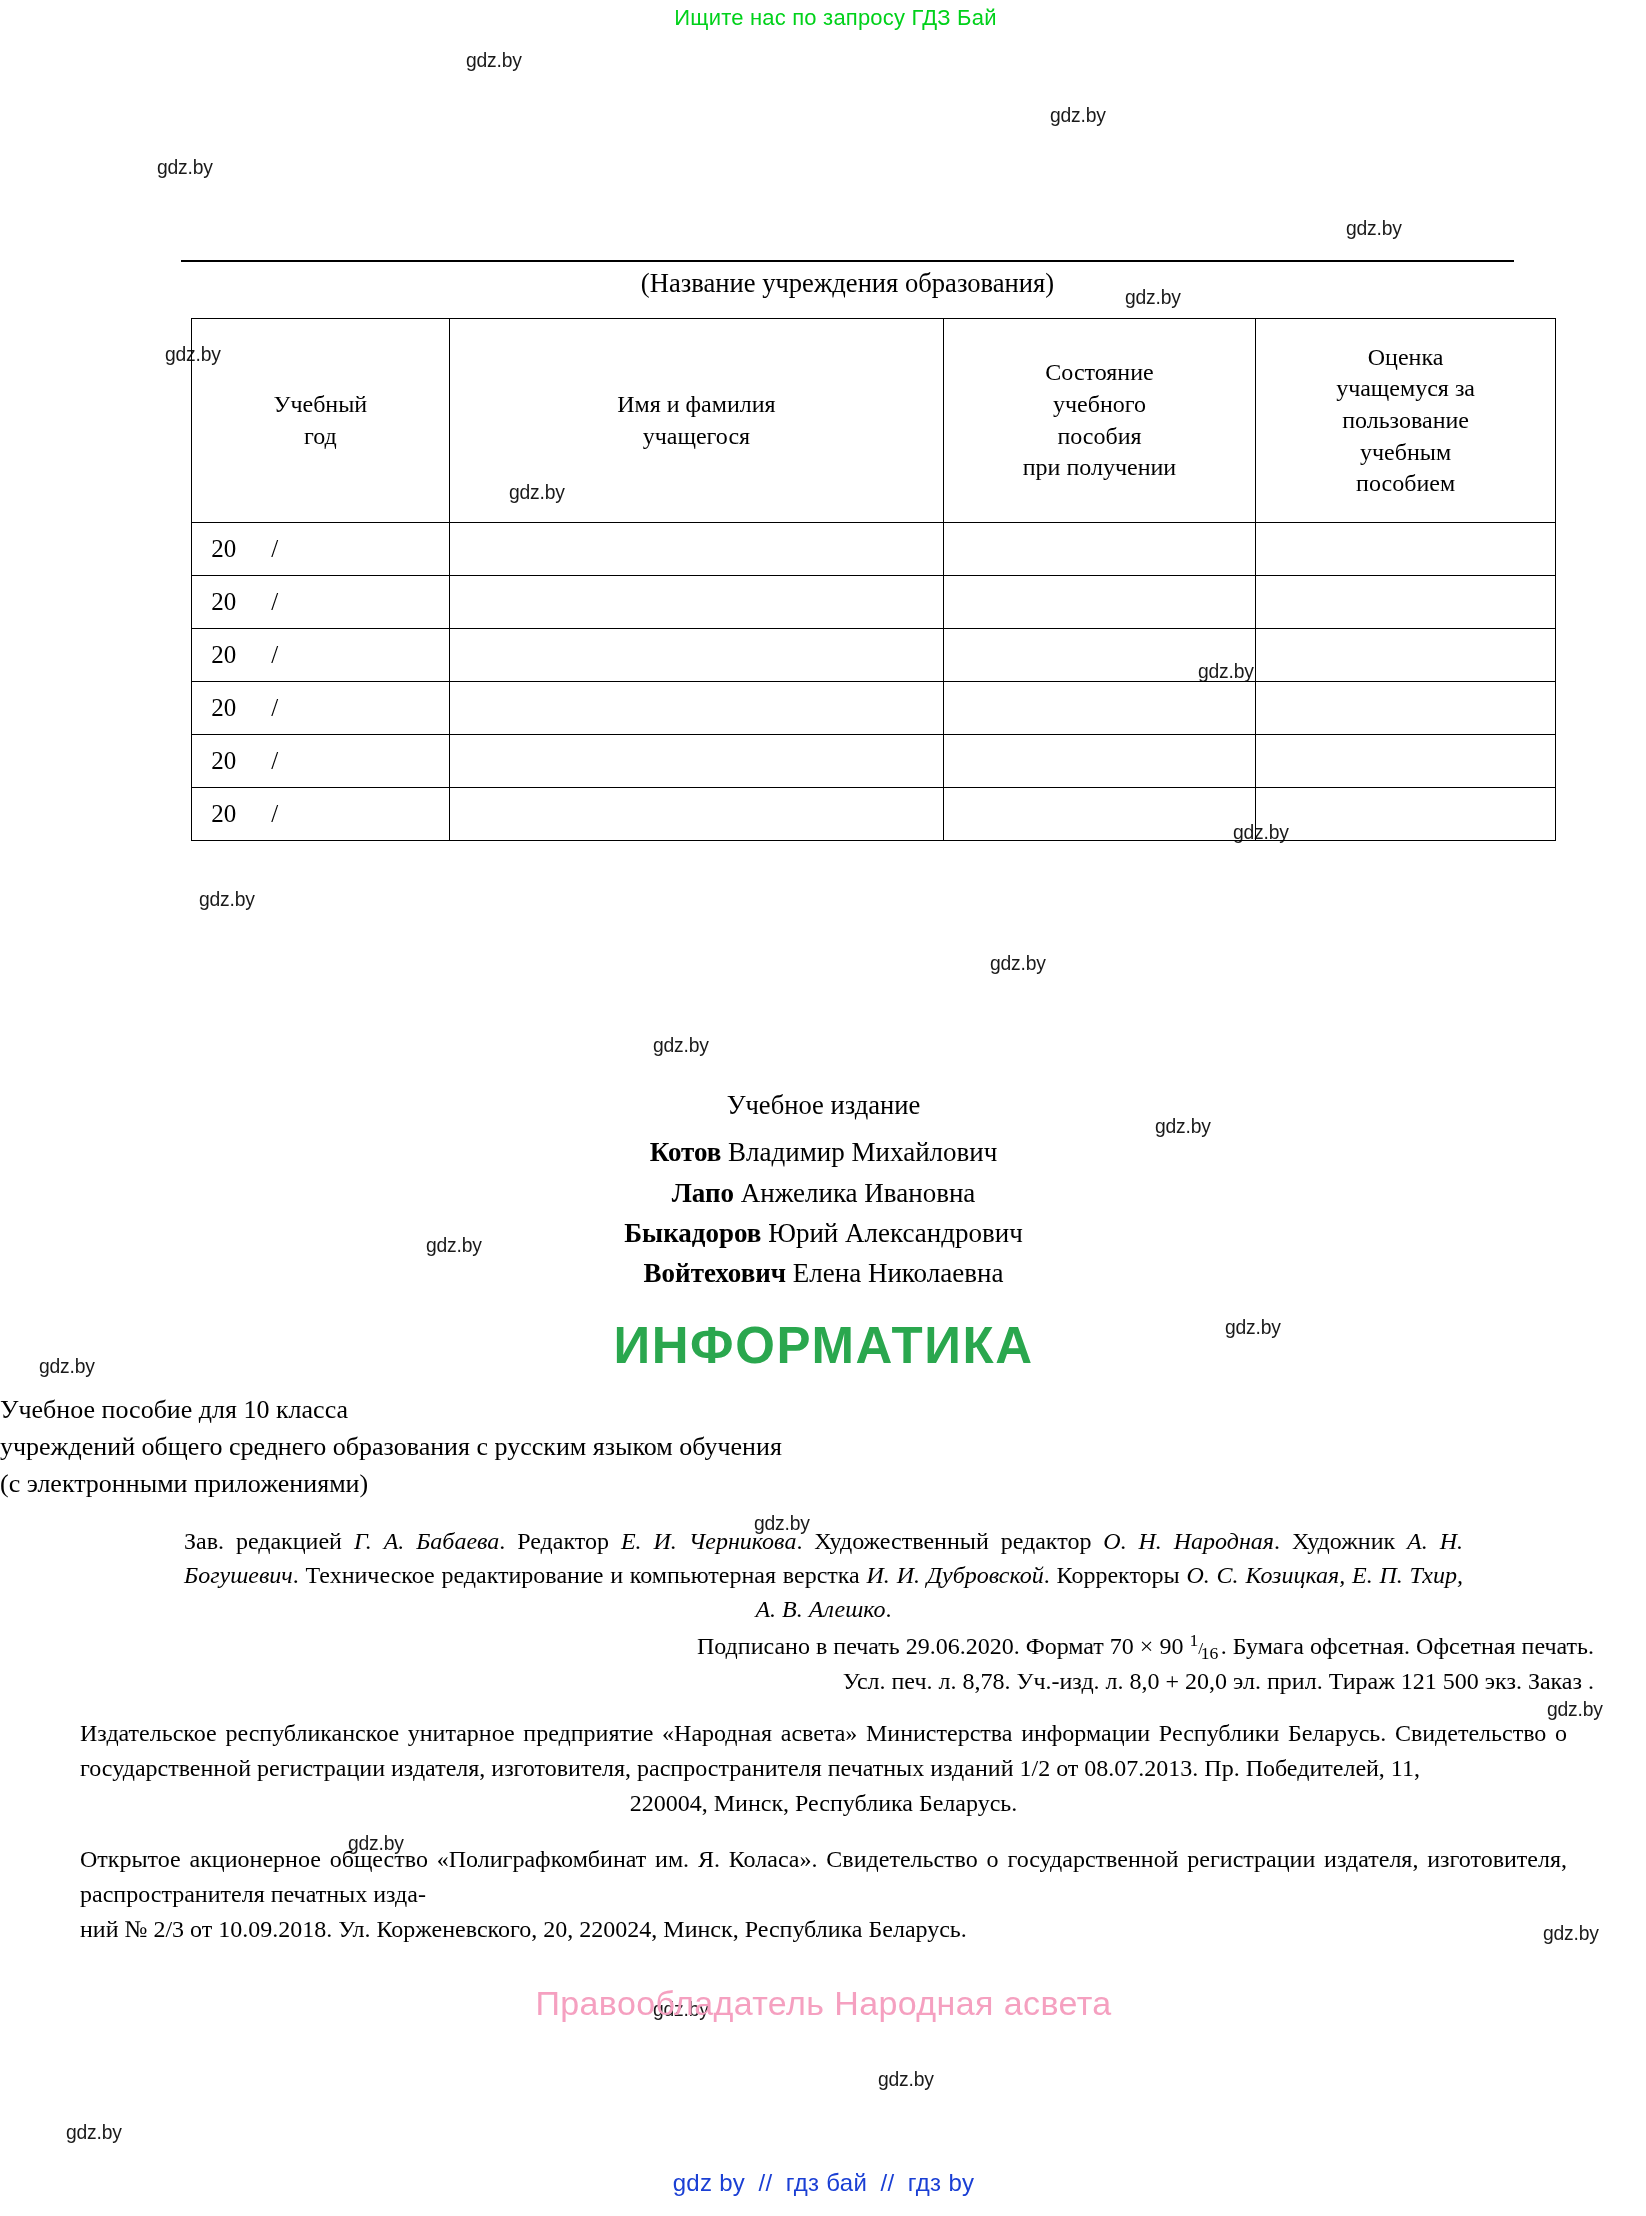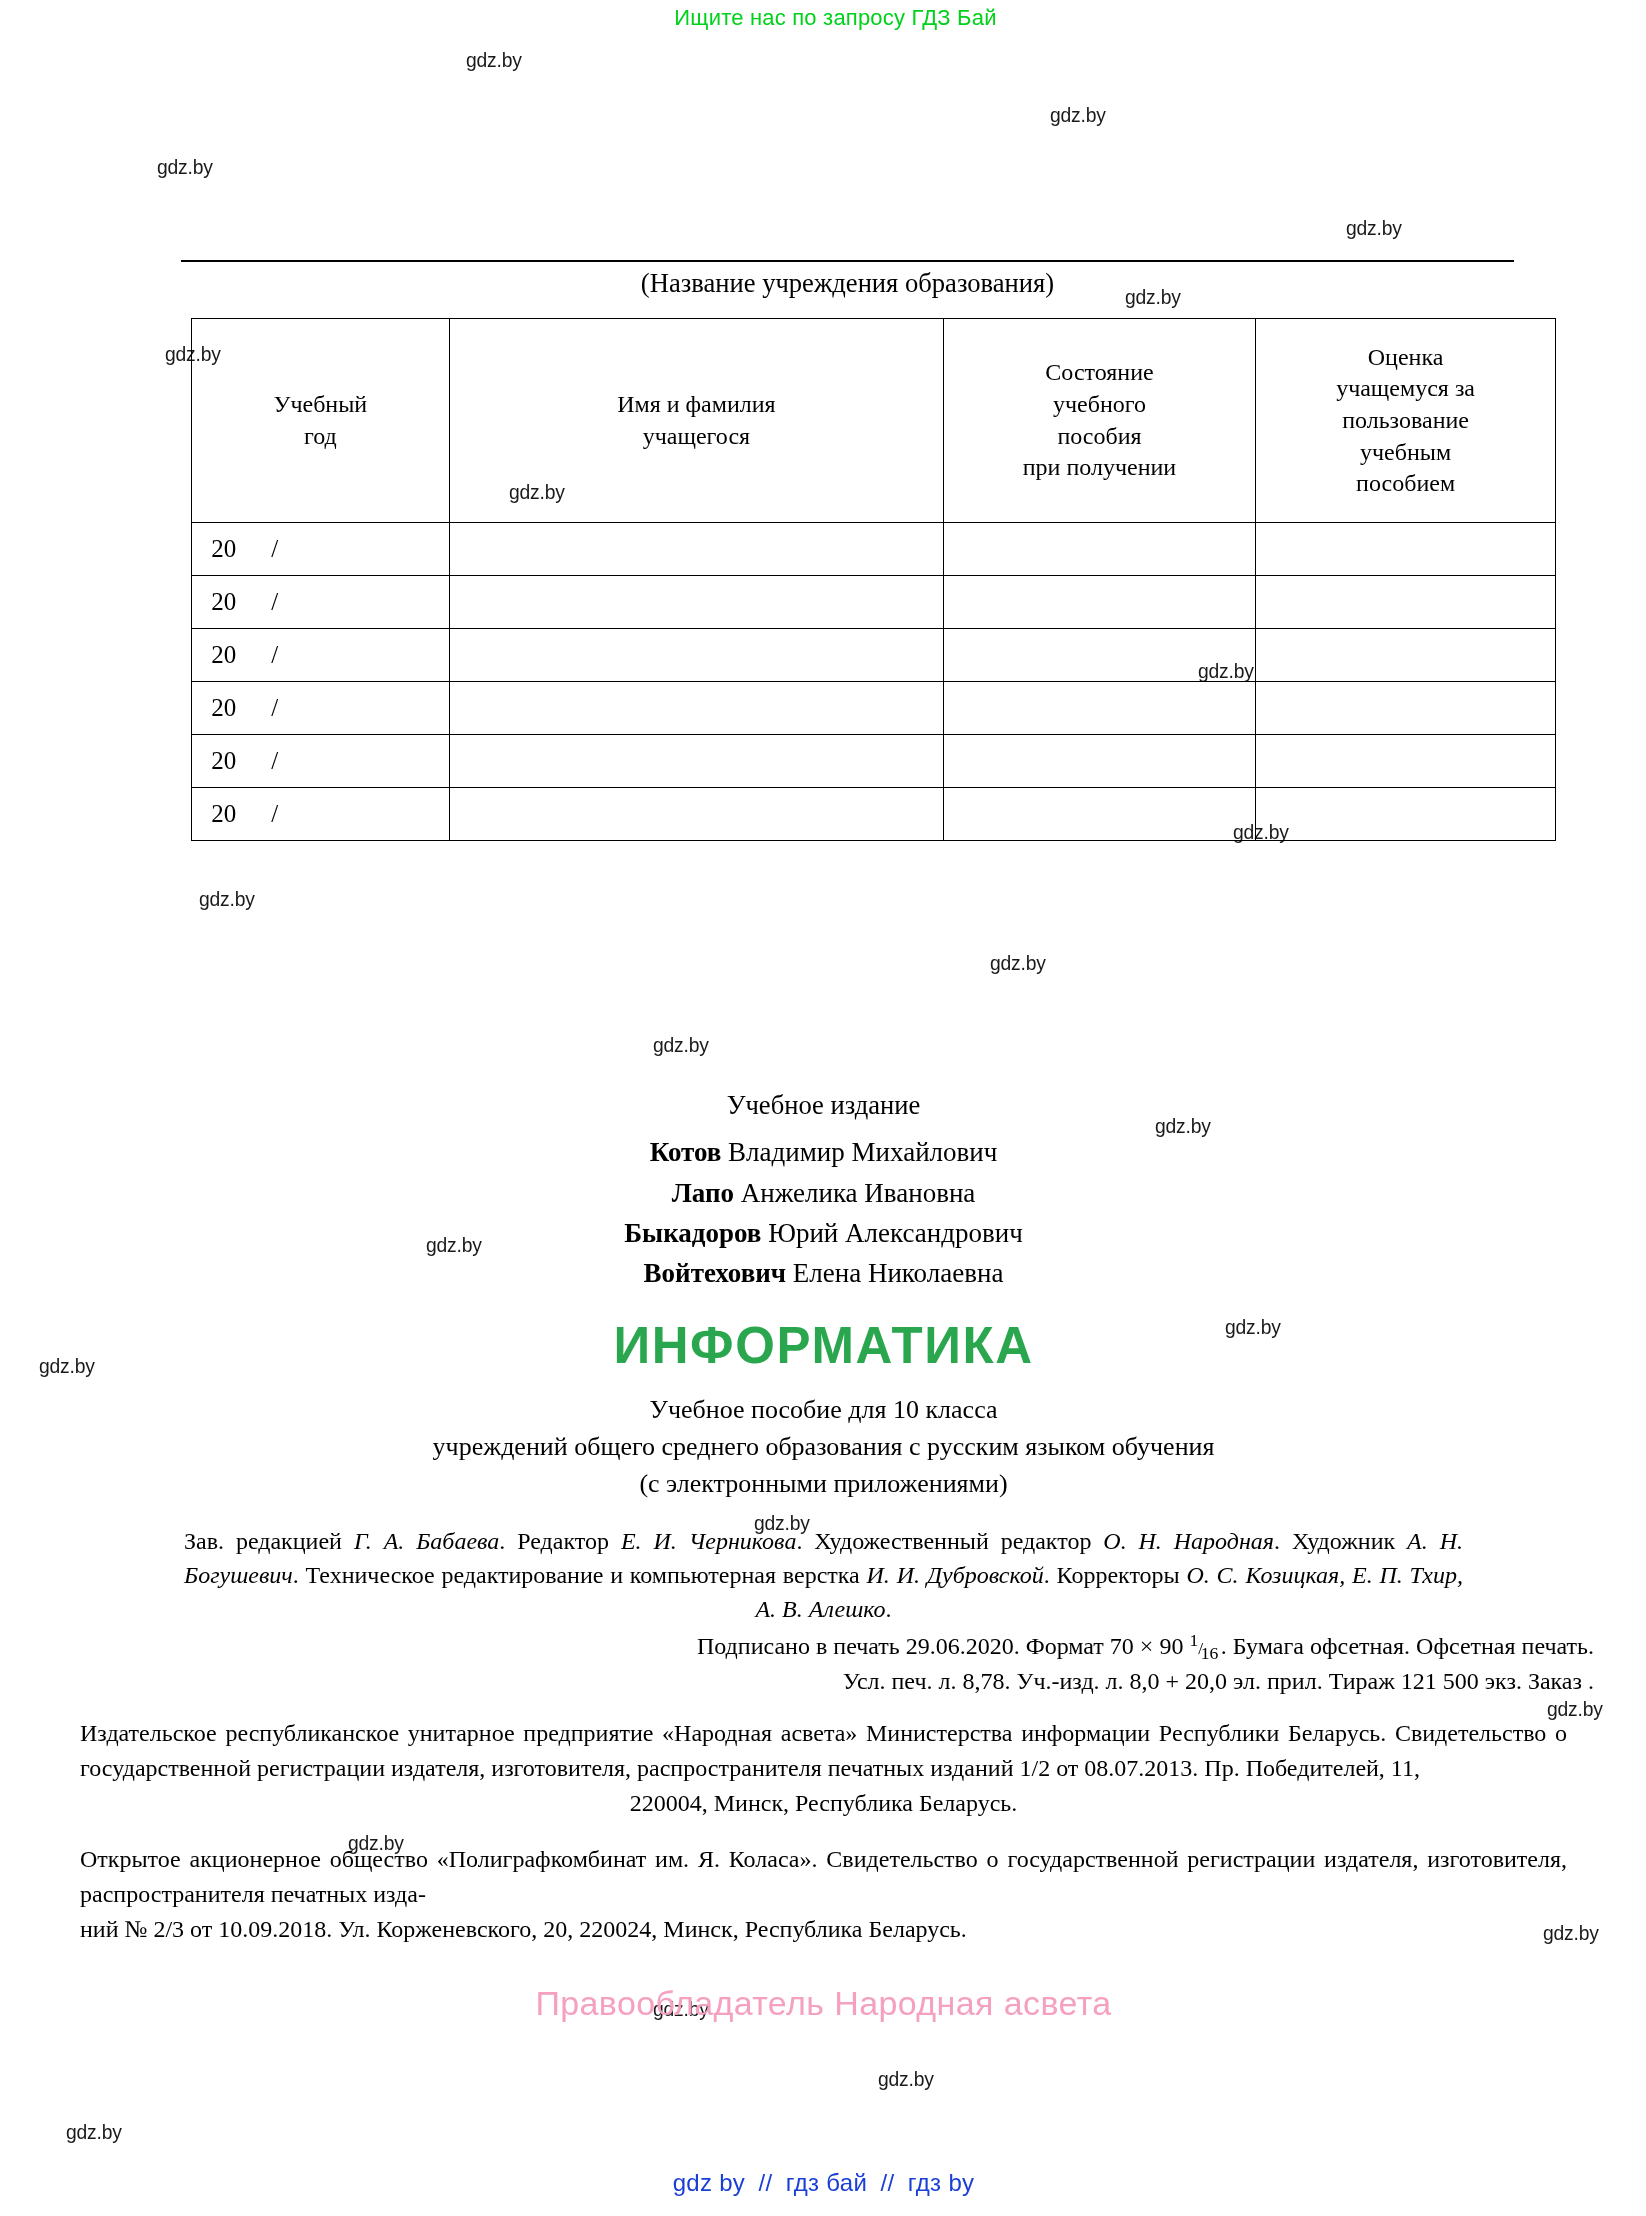--- a/index.html
+++ b/index.html
@@ -122,21 +122,20 @@
     text-align: center;
     font-family: "Liberation Sans", "DejaVu Sans", sans-serif;
     font-weight: bold;
     font-size: 51px;
     letter-spacing: 1.6px;
     color: #2aa74e;
     margin-top: 22.6px;
     margin-bottom: 17.7px;
   }
   .subtitle {
-    text-align: center;
     font-size: 26px;
     line-height: 1.42;
   }
 
   .staff {
     margin-top: 21px;
     padding: 0 184px;
     text-align: justify;
     text-align-last: center;
     font-size: 24px;

